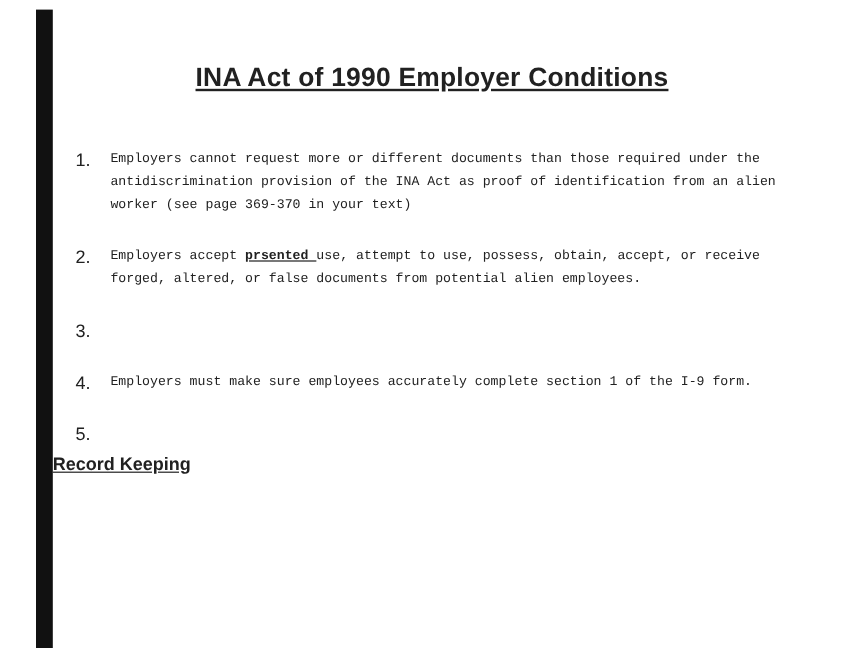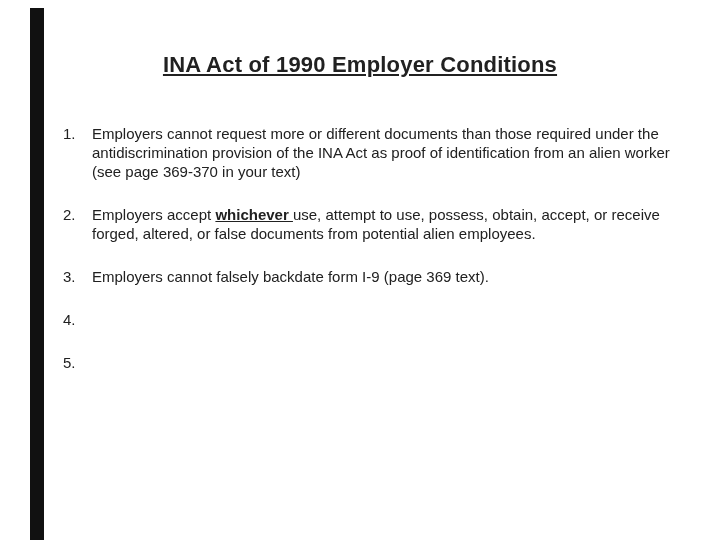--- a/index.html
+++ b/index.html
@@ -44,22 +44,23 @@
   .row.last { margin-bottom: 6px; }
   .num {
     flex: none;
     width: 29px;
     margin-left: 63px;
     font-size: 15px;
     line-height: 19px;
   }
   .txt {
     width: 585px;
-    font-size: 15px;
+    font-size: 11px;
     line-height: 19px;
+    font-family: Liberation Mono, monospace;
   }
   .em {
     font-weight: bold;
     text-decoration: underline;
   }
   .footer {
     margin-left: 44px;
     width: 656px;
     font-size: 15px;
     line-height: 20px;
@@ -80,35 +81,36 @@
 
     <div class="list">
 
       <div class="row">
         <span class="num">1.</span>
         <div class="txt">Employers cannot request more or different documents than those required under the antidiscrimination provision of the INA Act as proof of identification from an alien worker (see page 369-370 in your text)</div>
       </div>
 
       <div class="row">
         <span class="num">2.</span>
-        <div class="txt"><span>Employers accept </span><span class="em">whichever </span><span>use, attempt to use, possess, obtain, accept, or receive forged, altered, or false documents from potential alien employees.</span></div>
+        <div class="txt"><span>Employers accept </span><span class="em">prsented </span><span>use, attempt to use, possess, obtain, accept, or receive forged, altered, or false documents from potential alien employees.</span></div>
       </div>
 
       <div class="row">
         <span class="num">3.</span>
-        <div class="txt">Employers cannot falsely backdate form I-9 (page 369 text).</div>
       </div>
 
       <div class="row">
         <span class="num">4.</span>
+        <div class="txt">Employers must make sure employees accurately complete section 1 of the I-9 form.</div>
       </div>
 
       <div class="row last">
         <span class="num">5.</span>
       </div>
 
     </div>
 
     <div class="footer">
+      <div class="footer-heading">Record Keeping</div>
     </div>
 
   </div>
 </div>
 
 </body></html>

